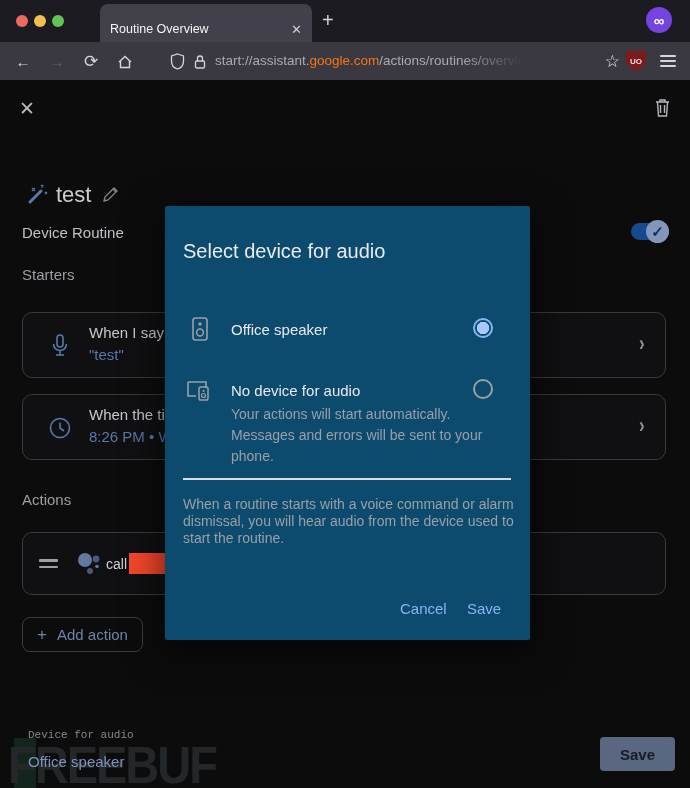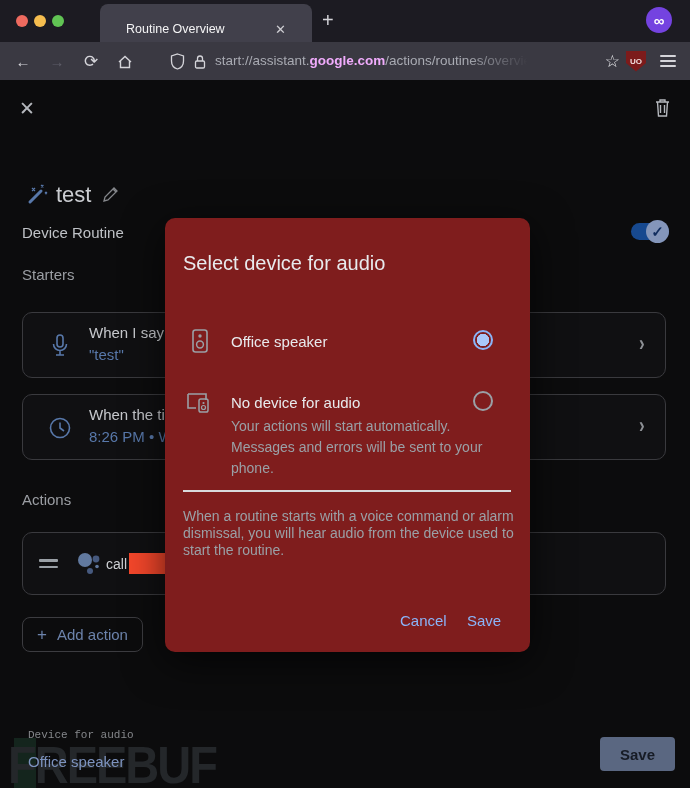--- a/index.html
+++ b/index.html
@@ -4,34 +4,34 @@
 <style>
   html,body{margin:0;padding:0;background:#000;}
   #screen{position:relative;width:690px;height:788px;background:#0c0c0d;overflow:hidden;
           font-family:"Liberation Sans", sans-serif; -webkit-font-smoothing:antialiased;}
   .abs{position:absolute;}
 
   
   #tabbar{left:0;top:0;width:690px;height:42px;background:#1c1b22;}
   .tlight{width:12px;height:12px;border-radius:50%;top:15px;}
   #tab{left:100px;top:4px;width:212px;height:50px;background:#41404b;border-radius:8px;
-       display:flex;align-items:center;padding:0 26px;box-sizing:border-box;}
+       display:flex;align-items:center;padding:0 10px;box-sizing:border-box;}
   #tab .title{color:#f4f4f5;font-size:12.5px;flex:1;white-space:nowrap;overflow:hidden;}
   .tab-close{color:#cfcfd4;font-size:13px;cursor:default;}
   #newtab{left:322px;top:9px;color:#d3d3d8;font-size:20px;font-weight:300;}
   #private-badge{left:646px;top:7px;width:26px;height:26px;border-radius:50%;background:#7443e0;
                  display:flex;align-items:center;justify-content:center;color:#fff;font-size:15px;font-weight:bold;}
 
   #toolbar{left:0;top:42px;width:690px;height:38px;background:#3a3942;display:flex;align-items:center;}
   .tb-ic{width:34px;text-align:center;font-size:15px;color:#d5d5da;}
   .tb-ic.dim{color:#5f5e69;}
   .tb-svg{display:inline-block;vertical-align:middle;}
   #urlbox{display:flex;align-items:center;gap:8px;margin-left:28px;flex:1;min-width:0;}
   #url{font-size:13.5px;color:#a9abb3;white-space:nowrap;overflow:hidden;min-width:0;}
-  #url .domain{color:#f0abfc;font-weight:bold;}
+  #url .domain{color:#f97316;font-weight:normal;}
   #url .path{-webkit-mask-image:linear-gradient(90deg,#000 55%,transparent 98%);
              mask-image:linear-gradient(90deg,#000 55%,transparent 98%);}
   #star{color:#e6e7ea;font-size:17px;margin:0 6px;}
   #ublock{width:20px;height:21px;background:#7c1b1b;clip-path:polygon(0 0,100% 0,100% 60%,50% 100%,0 60%);
           display:flex;align-items:center;justify-content:center;color:#f2dede;font-size:8px;font-weight:bold;margin-right:14px;}
   #menu{margin-right:14px;color:#d5d5da;}
   #menu div{width:16px;height:2px;background:#d5d5da;margin:3px 0;border-radius:1px;}
 
   
   .icon-x{color:#b5b8bd;font-size:19px;}
@@ -52,21 +52,21 @@
               display:flex;align-items:center;justify-content:center;gap:10px;box-sizing:border-box;}
   #footer-label{color:#85878b;font-size:11px;font-family:Liberation Mono, monospace;}
   #footer-value{color:#7d93bf;font-size:15px;}
   #footer-save{background:#5a6781;border-radius:4px;color:#161b25;font-size:15px;font-weight:bold;
                display:flex;align-items:center;justify-content:center;}
   #watermark{color:#24272a;font-size:47px;font-weight:900;letter-spacing:-2px;
              font-family:"Liberation Sans",sans-serif;transform:scaleY(1.12);transform-origin:bottom left;}
   #watermark-bar{width:22px;height:50px;background:#1c3a2b;opacity:.55;}
 
   
-  #modal{left:165px;top:218px;width:365px;height:434px;background:#7f1d1d;border-radius:10px;
+  #modal{left:165px;top:206px;width:365px;height:434px;background:#0c4a6e;border-radius:2px;
          box-shadow:0 10px 40px rgba(0,0,0,.65);}
   #modal-title{left:18px;top:34px;color:#e8eaed;font-size:20px;}
   .opt-label{color:#e8eaed;font-size:15px;}
   .opt-desc{color:#9aa0a6;font-size:14px;line-height:21px;width:252px;}
   .radio{width:20px;height:20px;border-radius:50%;box-sizing:border-box;}
   .radio.on{border:2px solid #8ab4f8;background:radial-gradient(circle,#a8c7fa 0 6px,transparent 6.5px);}
   .radio.off{border:2px solid #9aa0a6;}
   #modal-divider{left:18px;top:272px;width:328px;height:2px;background:#d9dadc;}
   #modal-note{left:18px;top:290px;width:334px;color:#9aa0a6;font-size:14px;line-height:17px;}
   .dlg-btn{color:#8ab4f8;font-size:15px;font-weight:normal;}

